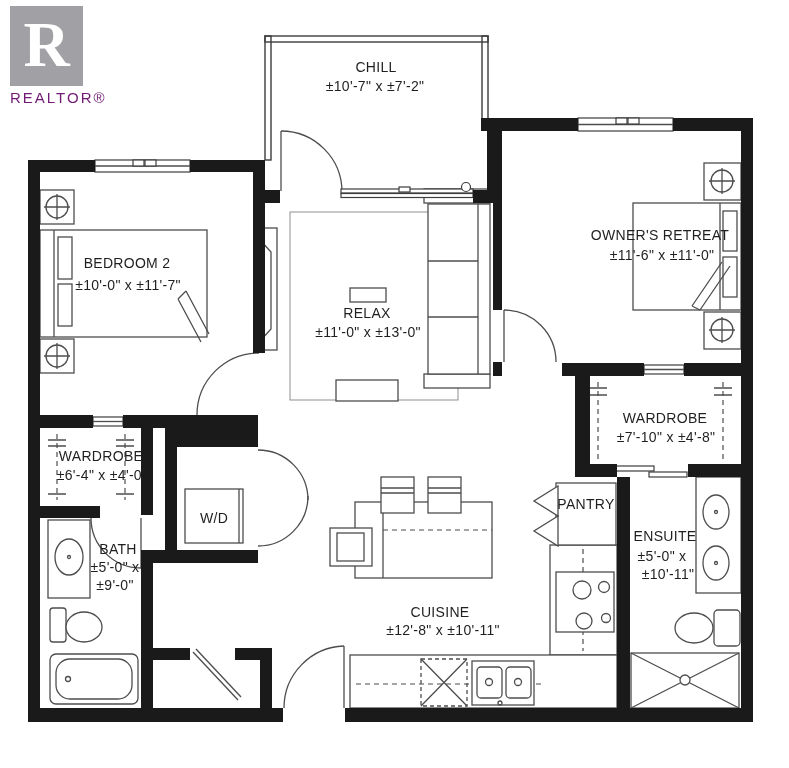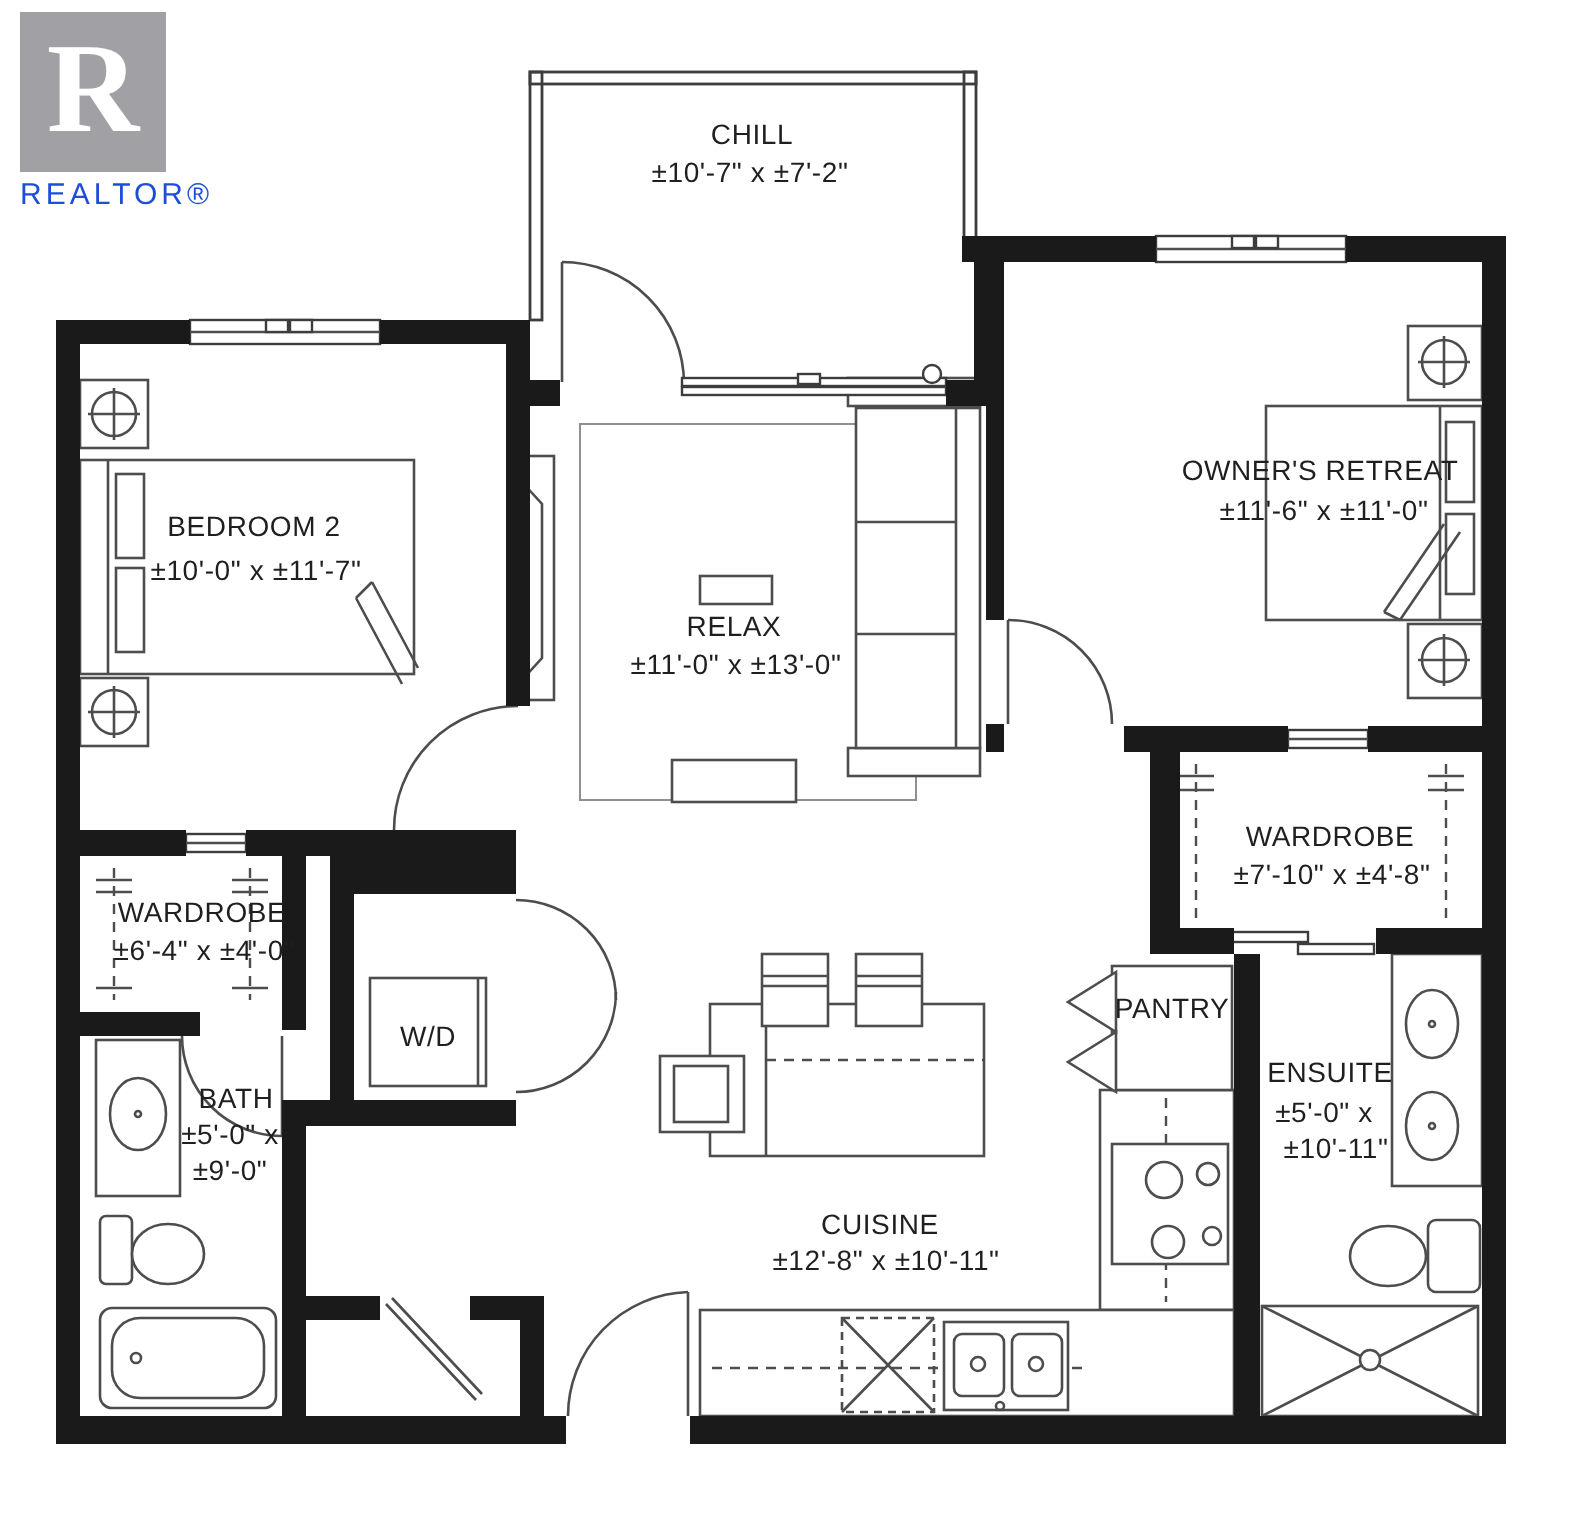--- a/index.html
+++ b/index.html
@@ -3,21 +3,21 @@
 <meta charset="utf-8">
 <style>
   html,body{margin:0;padding:0;background:#ffffff;}
   #stage{position:relative;width:789px;height:768px;background:#ffffff;overflow:hidden;
          font-family:"Liberation Sans",sans-serif;}
   
   #logo{position:absolute;left:10px;top:6px;width:90px;}
   #logo .sq{width:73px;height:80px;background:#a0a0a5;position:relative;}
   #logo .sq span{position:absolute;left:50%;top:50%;transform:translate(-50%,-52%);
         color:#ffffff;font-weight:bold;font-size:64px;font-family:"Liberation Serif",serif;}
-  #logo .brand{margin-top:3px;color:#1d4ed8;font-size:15px;letter-spacing:2px;}
+  #logo .brand{margin-top:3px;color:#701a75;font-size:15px;letter-spacing:2px;}
   
   svg{position:absolute;left:0;top:0;}
   .wall{fill:#1a1a1a;stroke:none;}
   .thin{fill:none;stroke:#3d3d3d;stroke-width:1.4;}
   .win{fill:#ffffff;stroke:#3d3d3d;stroke-width:1.2;}
   .furn{fill:#ffffff;stroke:#4d4d4d;stroke-width:1.3;}
   .fln{fill:none;stroke:#4d4d4d;stroke-width:1.3;}
   .arc{fill:none;stroke:#4d4d4d;stroke-width:1.3;}
   .dash{fill:none;stroke:#4d4d4d;stroke-width:1.2;stroke-dasharray:5 4;}
   .rug{fill:none;stroke:#8f8f8f;stroke-width:1;}

